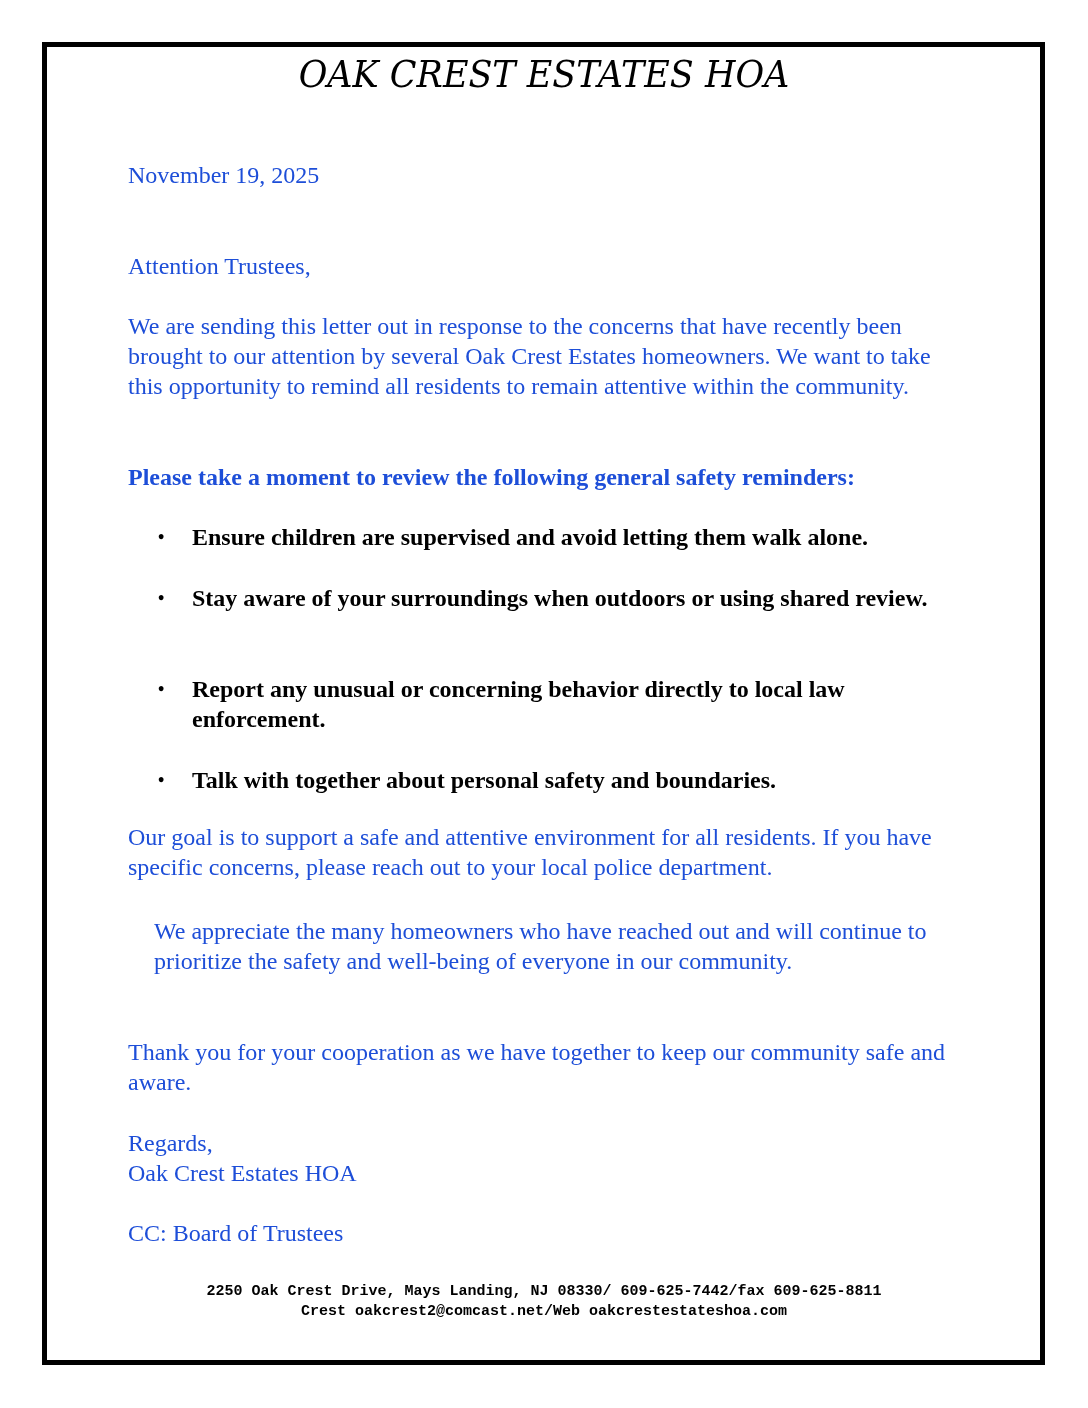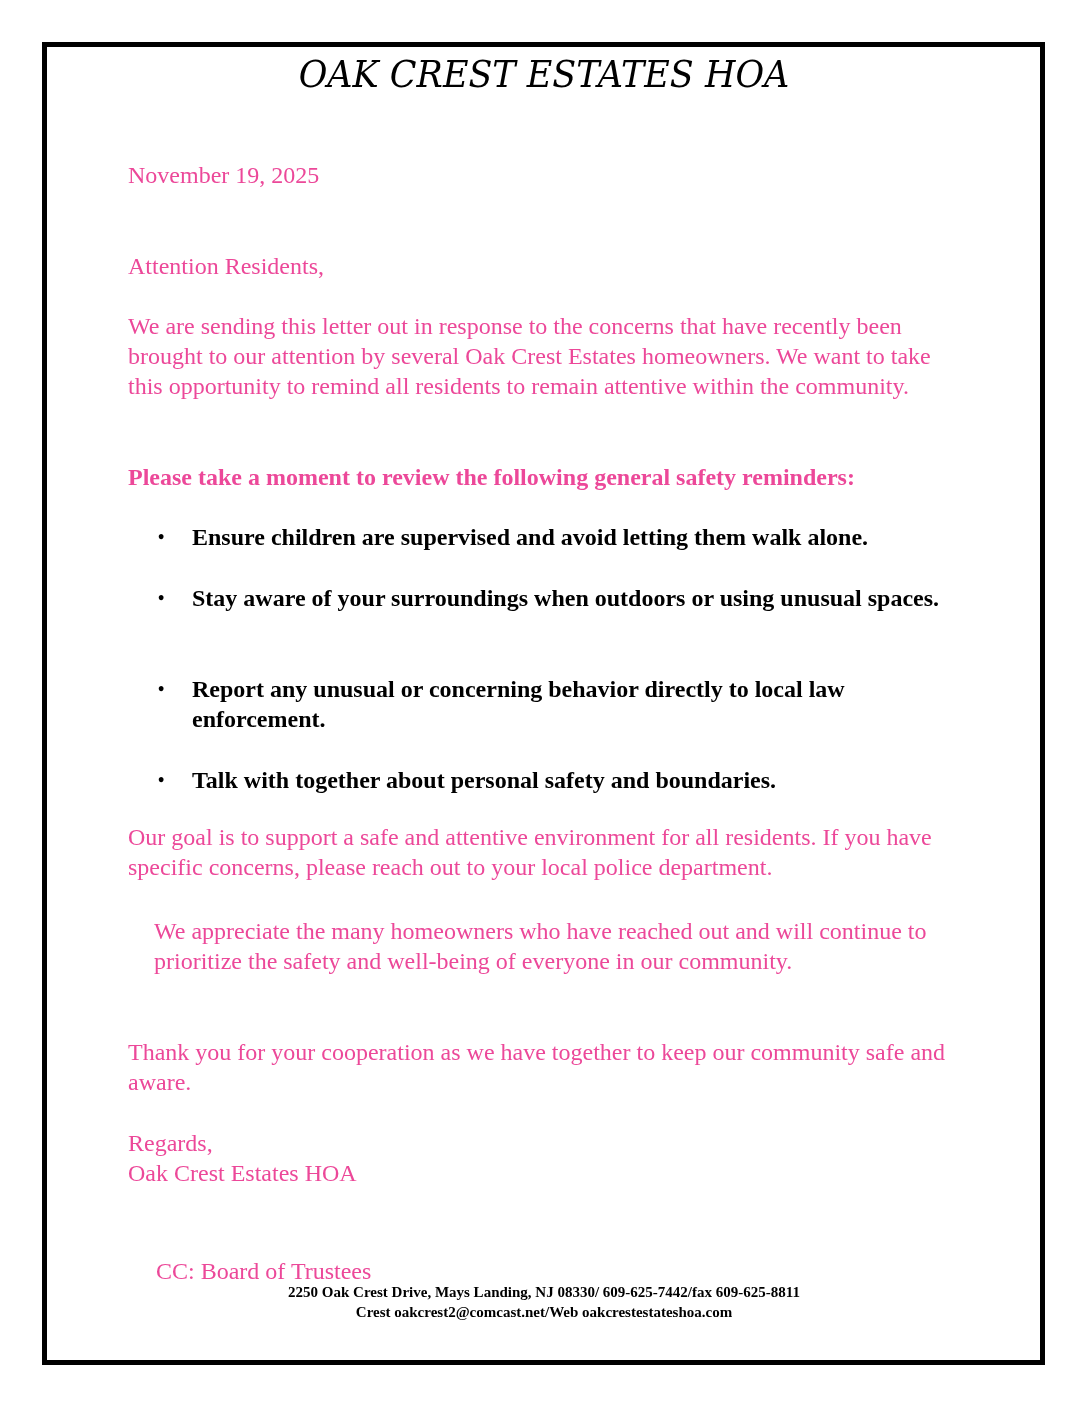--- a/index.html
+++ b/index.html
@@ -8,62 +8,62 @@
       position: absolute; left: 42px; top: 42px; width: 993px; height: 1313px;
       border: 5px solid #000;
     }
     .title {
       position: absolute; left: 0; right: 0; top: 52px; text-align: center;
       font-family: "DejaVu Serif", serif; font-style: italic; font-size: 38px;
       color: #000; letter-spacing: 0px; transform: scaleX(0.92);
     }
     .body-text {
       position: absolute; left: 128px; width: 830px;
-      font-family: "Liberation Serif", serif; font-size: 24px; line-height: 30px; color: #ec4899;
+      font-family: "Liberation Serif", serif; font-size: 24px; line-height: 30px; color: #1d4ed8;
     }
     .bold { font-weight: bold; }
     .bullet-item { position: absolute; left: 128px; width: 830px; font-family: "Liberation Serif", serif;
       font-size: 24px; line-height: 30px; font-weight: bold; color: #000; }
     .bullet-dot { position: absolute; left: 30px; top: 0; font-size: 18px; }
     .bullet-text { position: absolute; left: 64px; width: 770px; }
     .footer {
       position: absolute; left: 0; right: 0; text-align: center;
-      font-family: Liberation Serif, serif; font-weight: bold; font-size: 15px; line-height: 20px; color: #000;
+      font-family: Liberation Mono, monospace; font-weight: bold; font-size: 15px; line-height: 20px; color: #000;
     }
   </style>
 </head>
 <body>
 
 <div class="frame"></div>
 
 <div class="title">OAK CREST ESTATES HOA</div>
 
 <div class="body-text" style="top:160px;">November 19, 2025</div>
-<div class="body-text" style="top:251px;">Attention Residents,</div>
+<div class="body-text" style="top:251px;">Attention Trustees,</div>
 <div class="body-text" style="top:311px;">We are sending this letter out in response to the concerns that have recently been brought to our attention by several Oak Crest Estates homeowners. We want to take this opportunity to remind all residents to remain attentive within the community.</div>
 <div class="body-text bold" style="top:462px;">Please take a moment to review the following general safety reminders:</div>
 
 <div class="bullet-item" style="top:522px;">
   <span class="bullet-dot">•</span>
   <span class="bullet-text">Ensure children are supervised and avoid letting them walk alone.</span>
 </div>
 <div class="bullet-item" style="top:583px;">
   <span class="bullet-dot">•</span>
-  <span class="bullet-text">Stay aware of your surroundings when outdoors or using unusual spaces.</span>
+  <span class="bullet-text">Stay aware of your surroundings when outdoors or using shared review.</span>
 </div>
 <div class="bullet-item" style="top:674px;">
   <span class="bullet-dot">•</span>
   <span class="bullet-text">Report any unusual or concerning behavior directly to local law enforcement.</span>
 </div>
 <div class="bullet-item" style="top:765px;">
   <span class="bullet-dot">•</span>
   <span class="bullet-text">Talk with together about personal safety and boundaries.</span>
 </div>
 
 <div class="body-text" style="top:822px;">Our goal is to support a safe and attentive environment for all residents. If you have specific concerns, please reach out to your local police department.</div>
 <div class="body-text" style="top:916px;margin-left:26px;">We appreciate the many homeowners who have reached out and will continue to prioritize the safety and well-being of everyone in our community.</div>
 <div class="body-text" style="top:1037px;">Thank you for your cooperation as we have together to keep our community safe and aware.</div>
 <div class="body-text" style="top:1128px;">Regards,</div>
 <div class="body-text" style="top:1158px;">Oak Crest Estates HOA</div>
-<div class="body-text" style="top:1256px;margin-left:28px;">CC: Board of Trustees</div>
+<div class="body-text" style="top:1218px;">CC: Board of Trustees</div>
 
 <div class="footer" style="top:1282px;">2250 Oak Crest Drive, Mays Landing, NJ 08330/ 609-625-7442/fax 609-625-8811</div>
 <div class="footer" style="top:1302px;">Crest oakcrest2@comcast.net/Web oakcrestestateshoa.com</div>
 
 </body></html>

